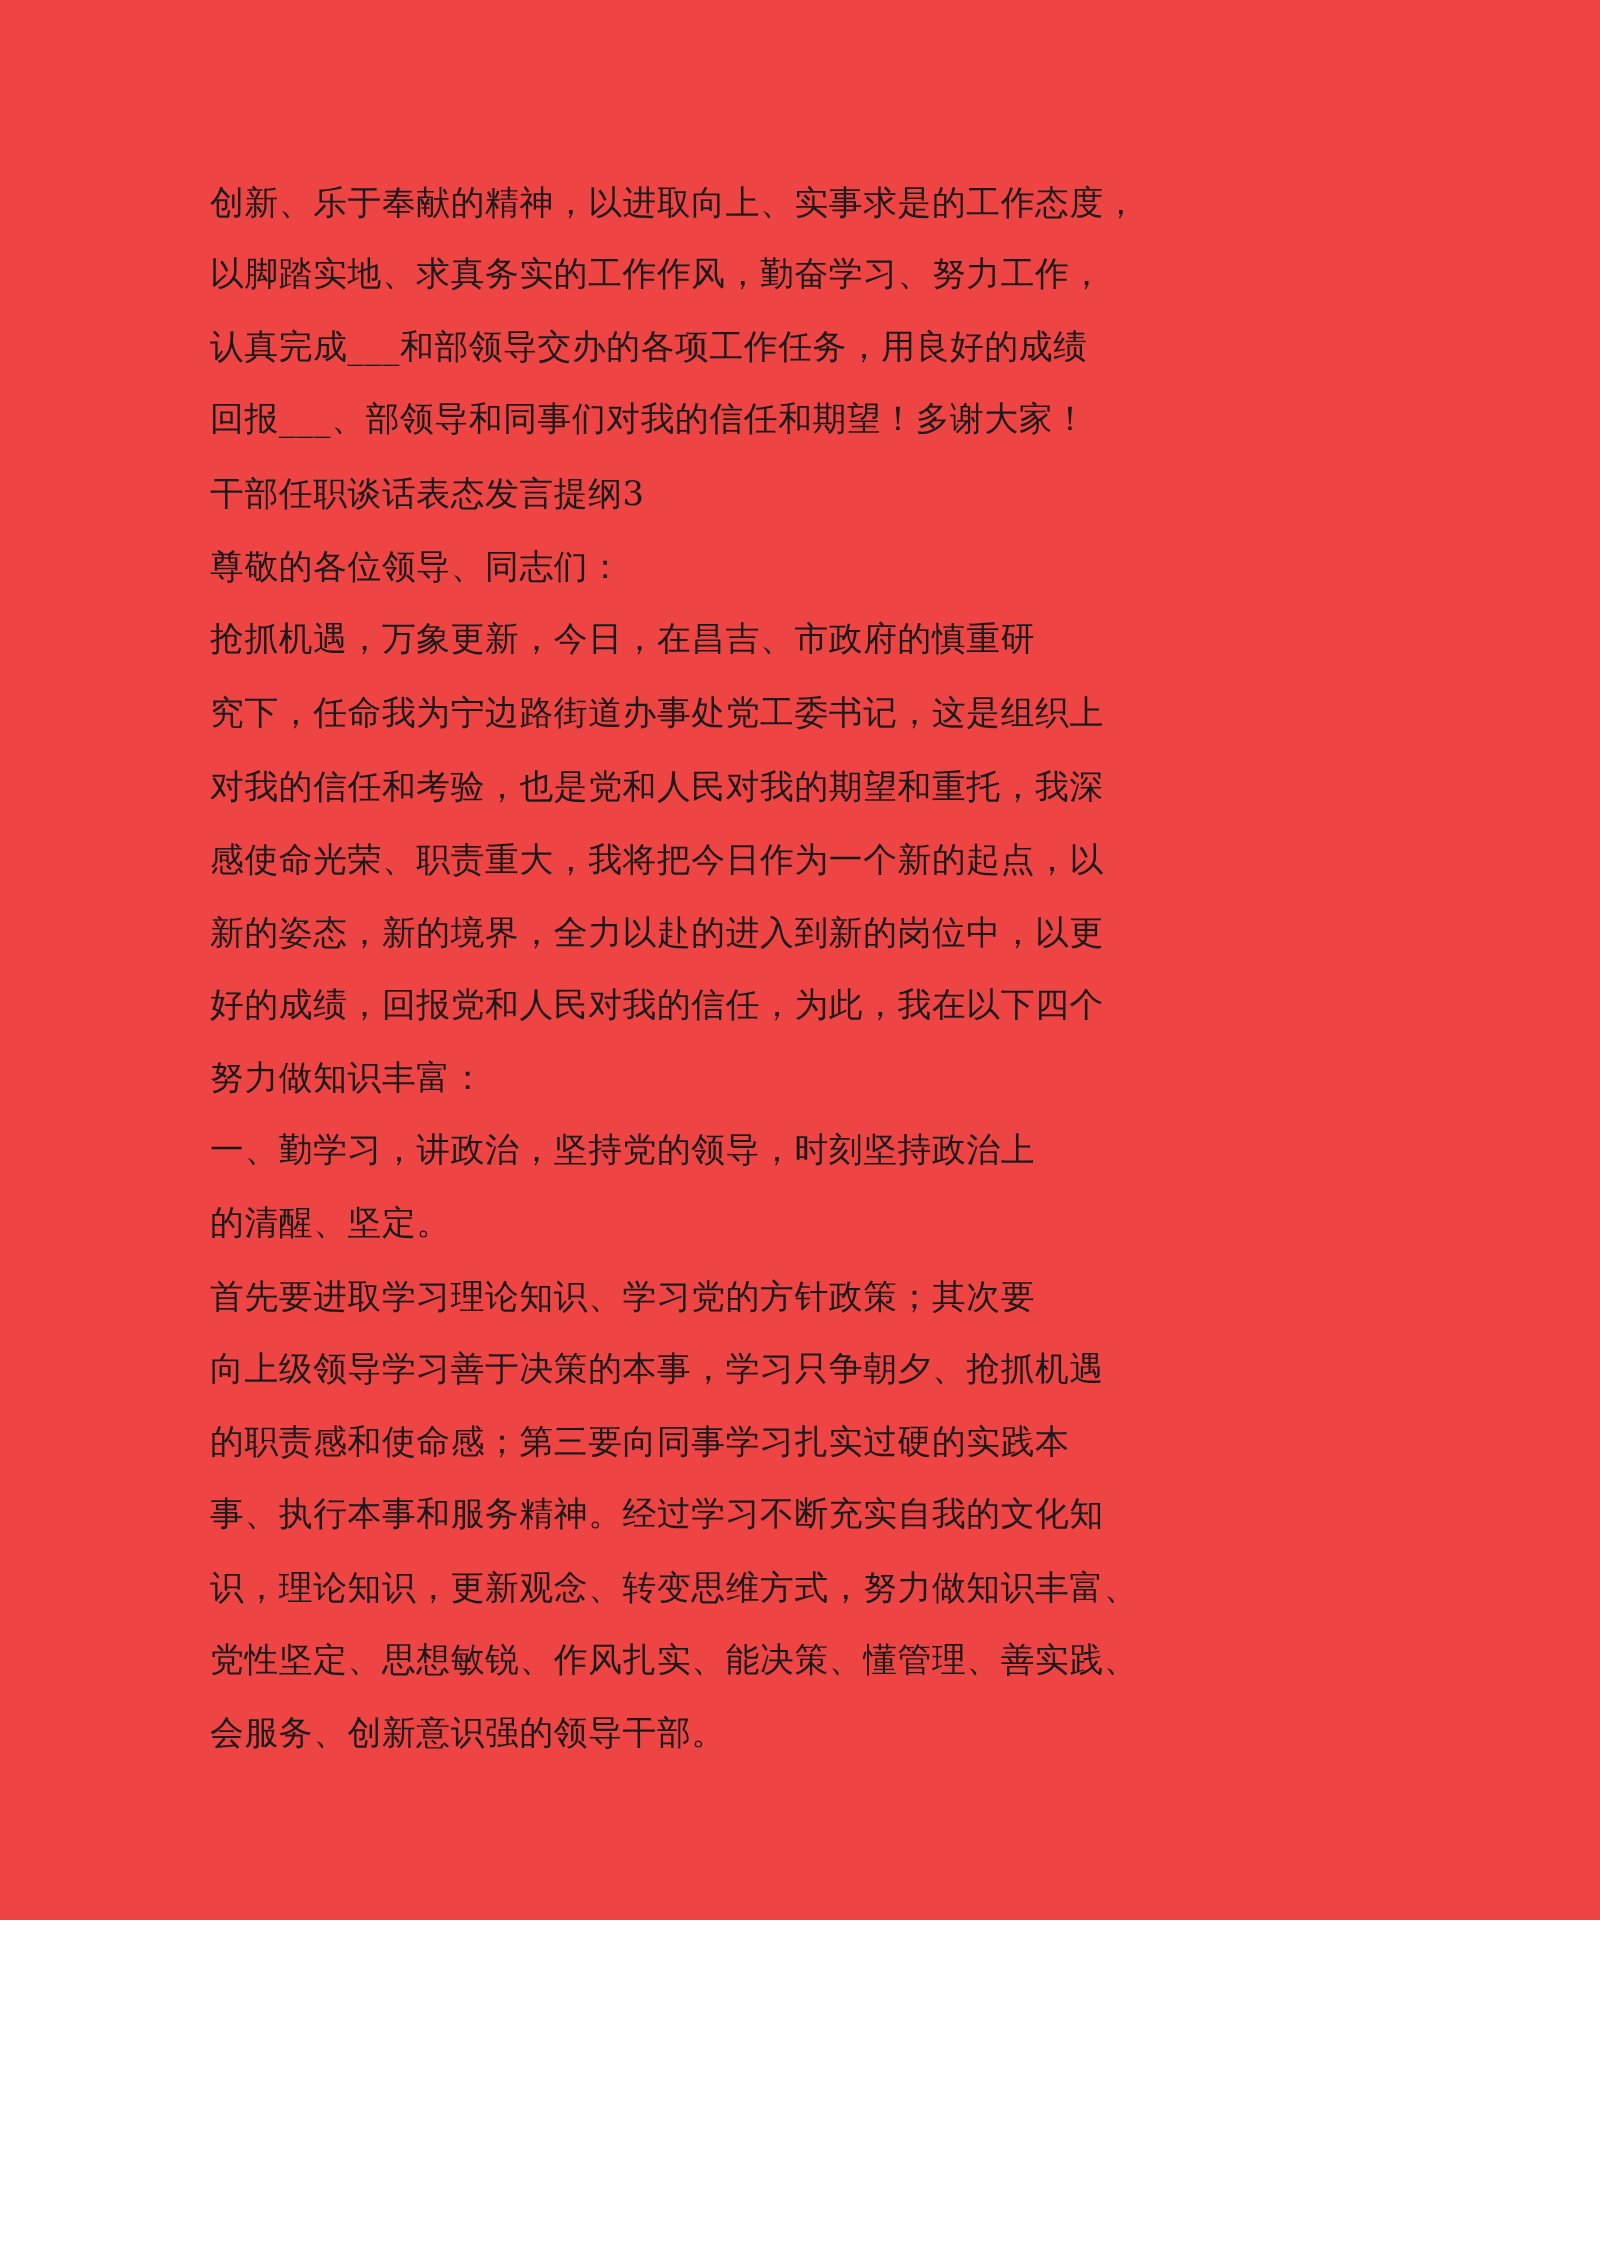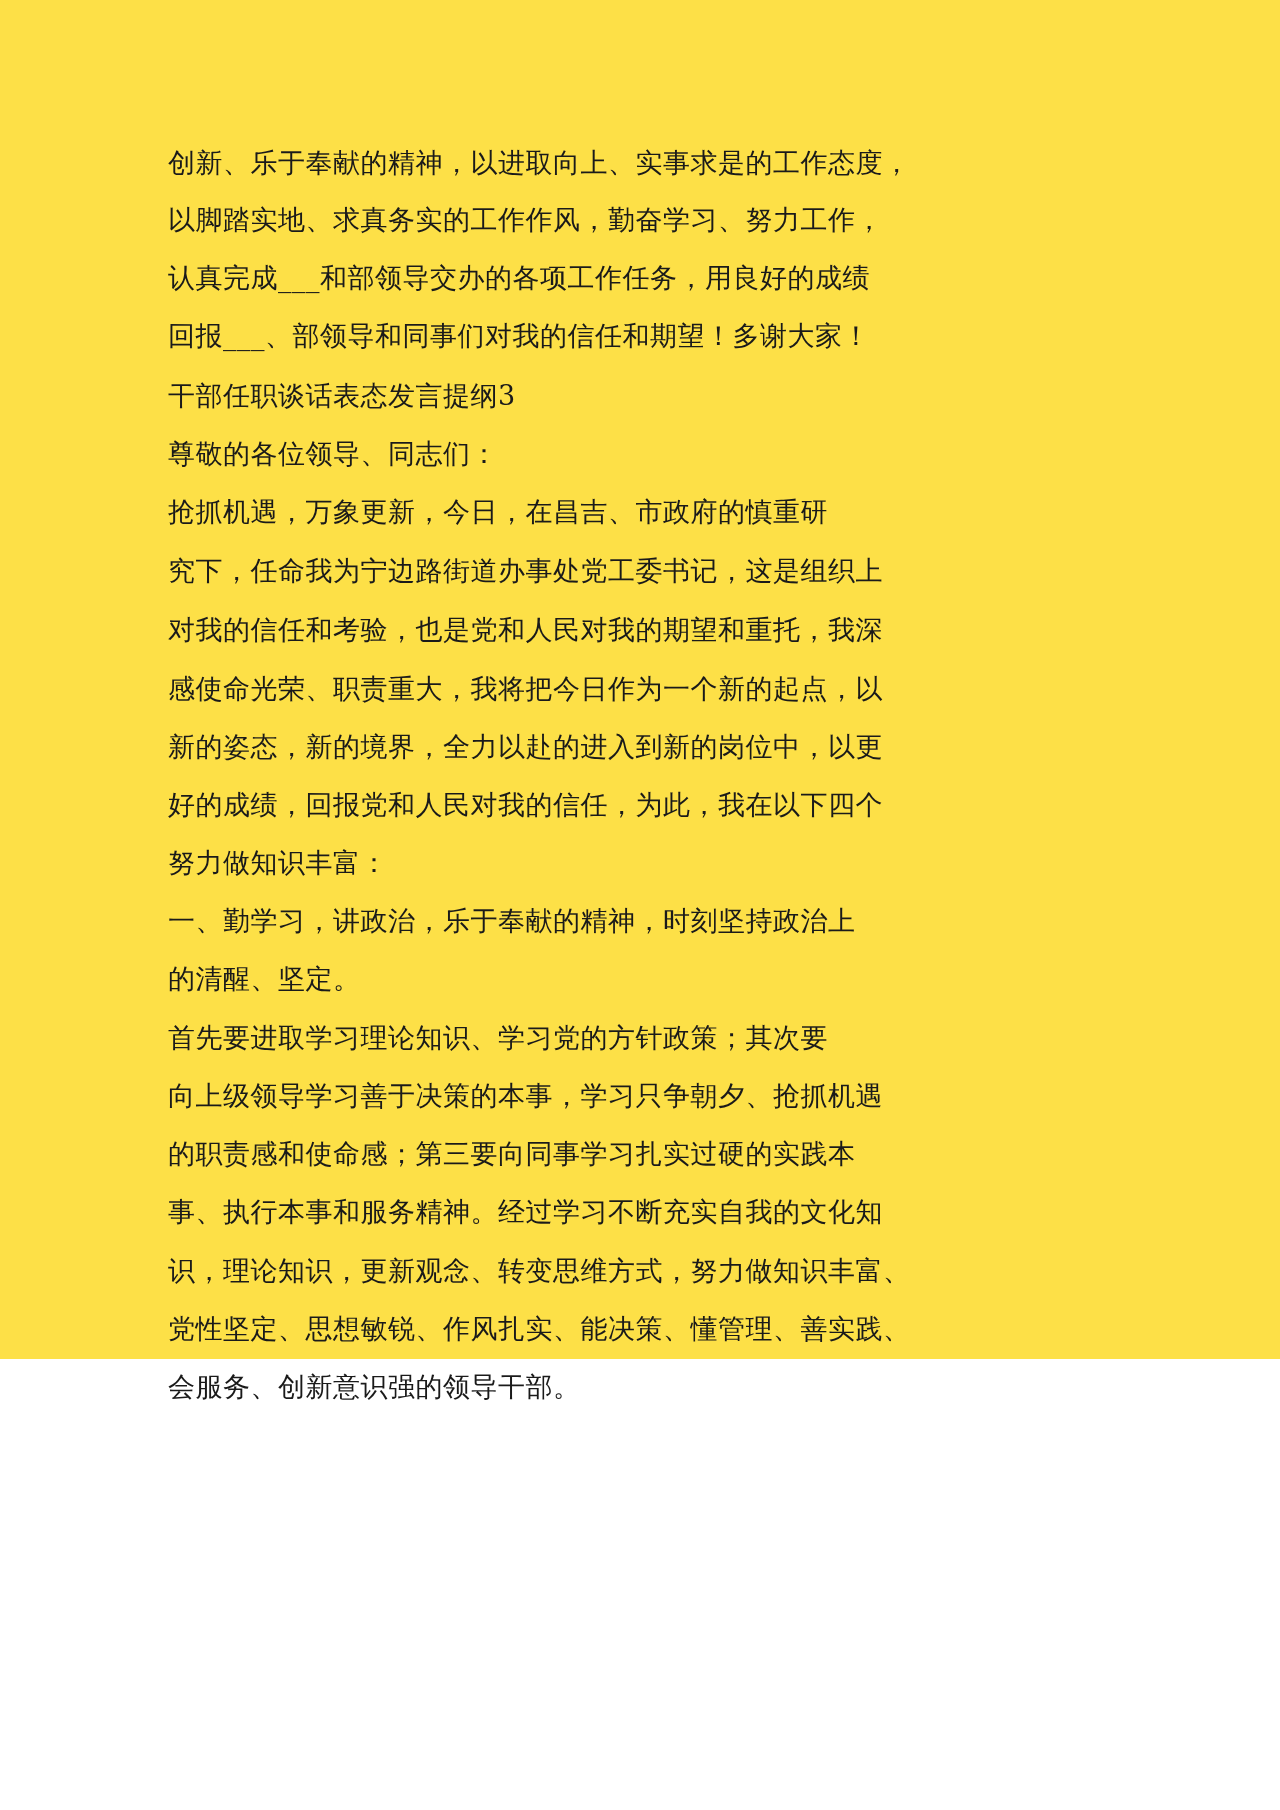--- a/index.html
+++ b/index.html
@@ -1,17 +1,17 @@
 <!DOCTYPE html>
 <html><head>
 <meta charset="utf-8">
 <style>
   html, body { margin: 0; padding: 0; background: #ffffff; }
   body { width: 1280px; height: 1810px; position: relative; overflow: hidden; }
-  .page { position: absolute; left: 0; top: 0; width: 1280px; height: 1359px; background: #fde047; }
+  .page { position: absolute; left: 0; top: 0; width: 1280px; height: 1536px; background: #ef4444; }
   .line {
     position: absolute;
     left: 168px;
     font-family: "DejaVu Serif", "Liberation Serif", serif;
     font-size: 27px;
     line-height: 34px;
     color: #1a1a1a;
     white-space: nowrap;
     letter-spacing: 0.5px;
   }
@@ -26,21 +26,21 @@
   <div class="line" style="top:319px">回报___、部领导和同事们对我的信任和期望！多谢大家！</div>
   <div class="line" style="top:379px">干部任职谈话表态发言提纲3</div>
   <div class="line" style="top:437px">尊敬的各位领导、同志们：</div>
   <div class="line" style="top:495px">抢抓机遇，万象更新，今日，在昌吉、市政府的慎重研</div>
   <div class="line" style="top:554px">究下，任命我为宁边路街道办事处党工委书记，这是组织上</div>
   <div class="line" style="top:613px">对我的信任和考验，也是党和人民对我的期望和重托，我深</div>
   <div class="line" style="top:672px">感使命光荣、职责重大，我将把今日作为一个新的起点，以</div>
   <div class="line" style="top:730px">新的姿态，新的境界，全力以赴的进入到新的岗位中，以更</div>
   <div class="line" style="top:788px">好的成绩，回报党和人民对我的信任，为此，我在以下四个</div>
   <div class="line" style="top:846px">努力做知识丰富：</div>
-  <div class="line" style="top:904px">一、勤学习，讲政治，乐于奉献的精神，时刻坚持政治上</div>
+  <div class="line" style="top:904px">一、勤学习，讲政治，坚持党的领导，时刻坚持政治上</div>
   <div class="line" style="top:962px">的清醒、坚定。</div>
   <div class="line" style="top:1021px">首先要进取学习理论知识、学习党的方针政策；其次要</div>
   <div class="line" style="top:1079px">向上级领导学习善于决策的本事，学习只争朝夕、抢抓机遇</div>
   <div class="line" style="top:1137px">的职责感和使命感；第三要向同事学习扎实过硬的实践本</div>
   <div class="line" style="top:1195px">事、执行本事和服务精神。经过学习不断充实自我的文化知</div>
   <div class="line" style="top:1254px">识，理论知识，更新观念、转变思维方式，努力做知识丰富、</div>
   <div class="line" style="top:1312px">党性坚定、思想敏锐、作风扎实、能决策、懂管理、善实践、</div>
   <div class="line" style="top:1370px">会服务、创新意识强的领导干部。</div>
 </div>
 

